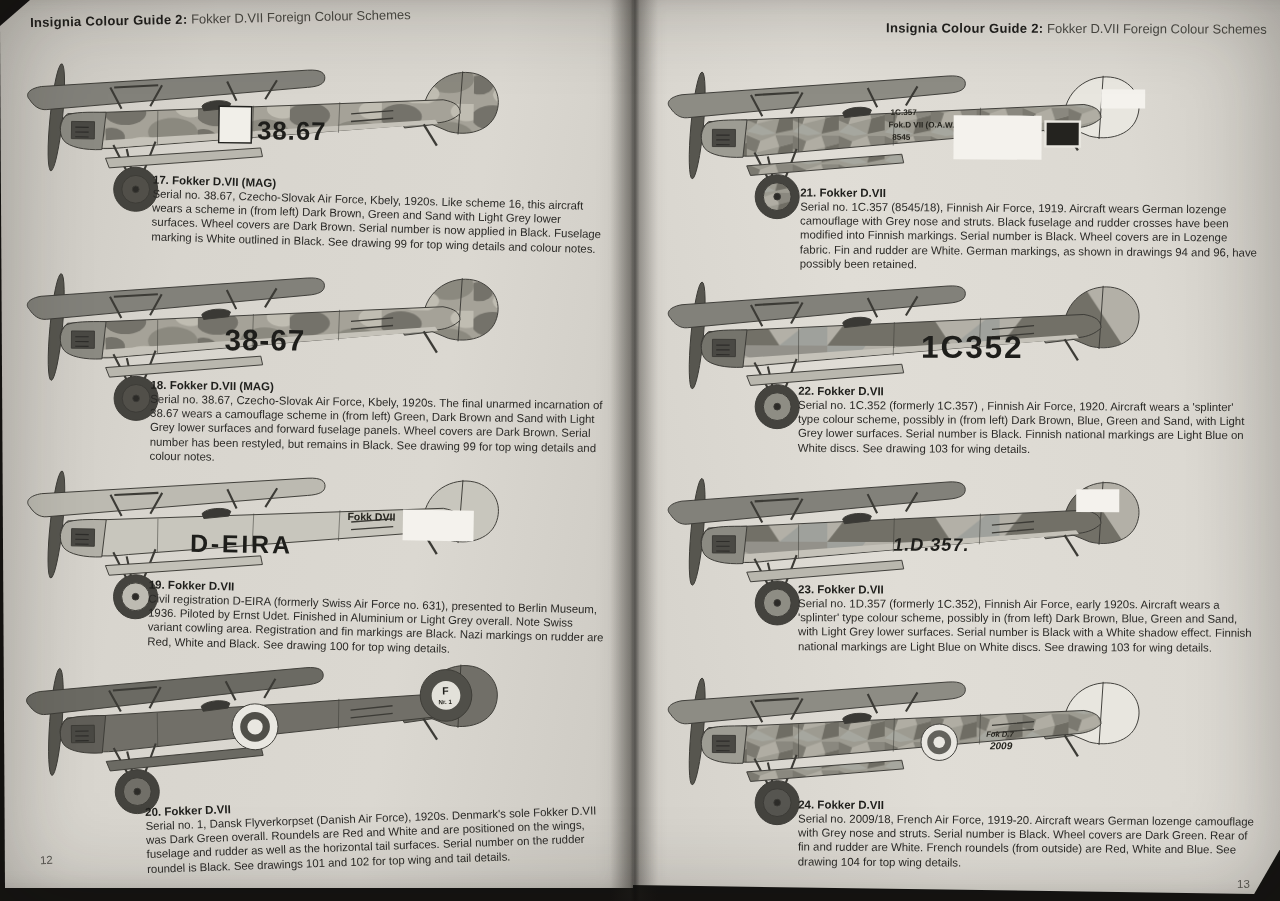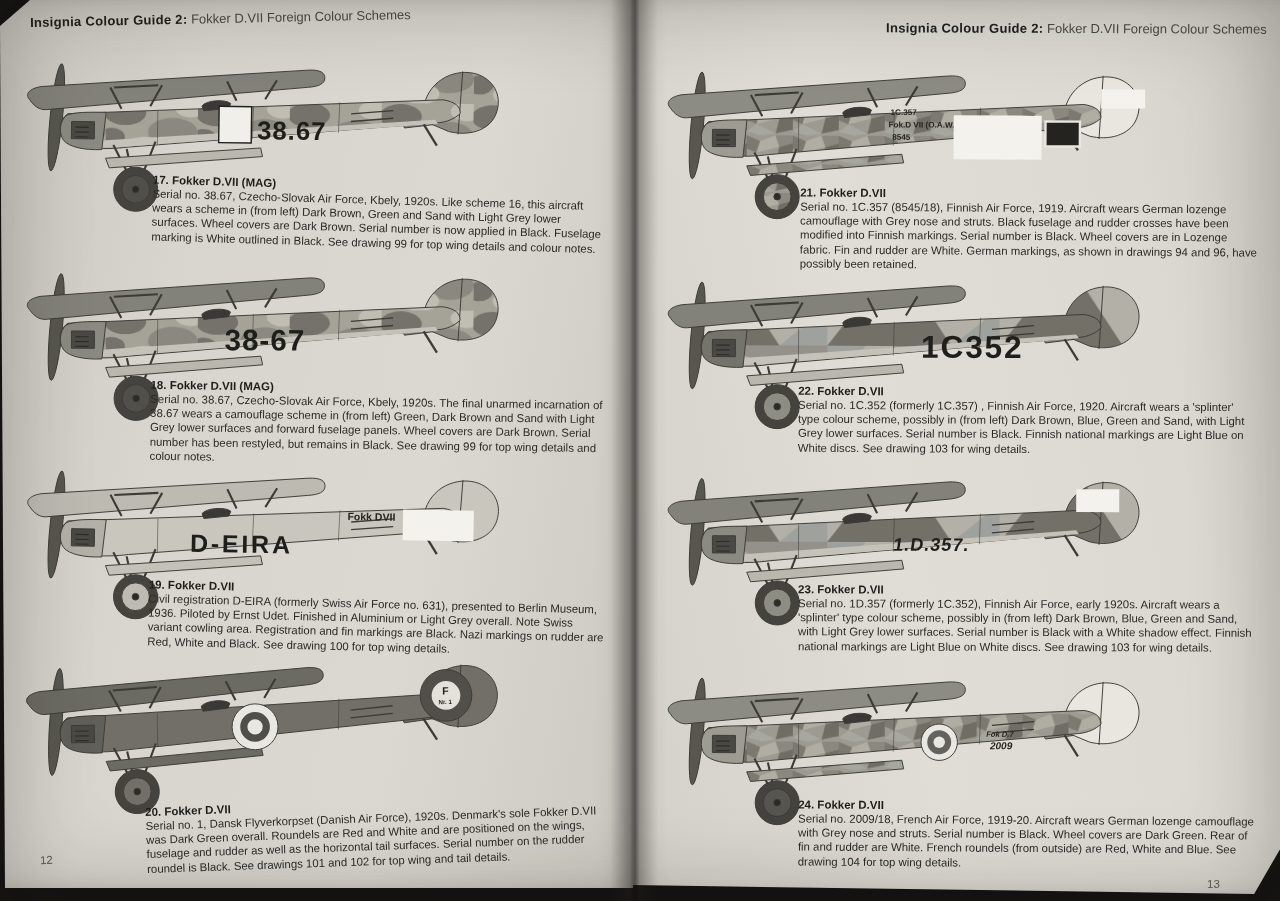--- a/index.html
+++ b/index.html
@@ -41,21 +41,21 @@
   .entry h3 { margin:0; font-size:11.5px; color:#1e1e1b; }
   .entry p  { margin:1px 0 0; font-size:11.4px; line-height:14.2px; }
 
   .plane { position:absolute; width:555px; height:182px; overflow:visible; }
 
   .mk { font-family:"Liberation Sans",sans-serif; font-weight:bold; fill:#1e1e1b; }
   .mk-small { font-family:"Liberation Sans",sans-serif; font-weight:bold; fill:#26251f; }
 
   .pagenum { position:absolute; font-size:11.5px; color:#5c5b55; }
   .pagenum-left  { left:40px; top:854px; transform:rotate(-3deg); }
-  .pagenum-right { left:1207px; top:878px; }
+  .pagenum-right { left:1237px; top:878px; }
 
   
   .scheme-17 { --fus:url(#pat-blotch);  --fin:url(#pat-blotch);  --nose:#8b8a82; --wheel:#514f49; --lwing:#b9b7ae; --twing:#82817a; --belly:#c5c2b9; }
   .scheme-18 { --fus:url(#pat-blotch);  --fin:url(#pat-blotch);  --nose:#8b8a82; --wheel:#514f49; --lwing:#b9b7ae; --twing:#82817a; --belly:#c5c2b9; }
   .scheme-19 { --fus:#c8c6bd; --fin:#c8c6bd; --nose:#b2b0a7; --wheel:#bdbbb2; --lwing:#c3c1b8; --twing:#bcbab1; --belly:transparent; }
   .scheme-20 { --fus:#716f68; --fin:#716f68; --nose:#615f59; --wheel:#716f68; --lwing:#6b6a63; --twing:#6b6a63; --belly:transparent; }
   .scheme-21 { --fus:url(#pat-lozenge); --fin:#e8e6df; --nose:#9d9c93; --wheel:url(#pat-lozenge); --lwing:url(#pat-lozenge); --twing:#8d8c84; --belly:transparent; }
   .scheme-22 { --fus:url(#pat-splinter);--fin:url(#pat-splinter);--nose:#75746c; --wheel:#8e8d84; --lwing:#b9b7ae; --twing:#82817a; --belly:#c5c2b9; }
   .scheme-23 { --fus:url(#pat-splinter);--fin:url(#pat-splinter);--nose:#8b8a82; --wheel:#8e8d84; --lwing:#b9b7ae; --twing:#82817a; --belly:#c5c2b9; }
   .scheme-24 { --fus:url(#pat-lozenge); --fin:#e8e6df; --nose:#9d9c93; --wheel:#565550; --lwing:url(#pat-lozenge); --twing:#8d8c84; --belly:transparent; }

